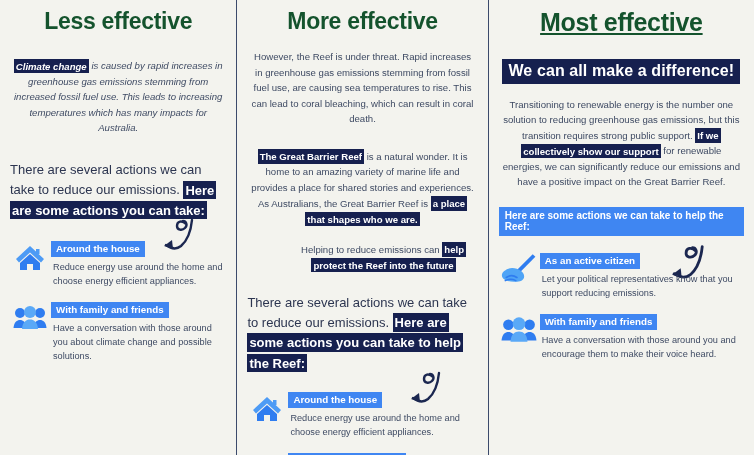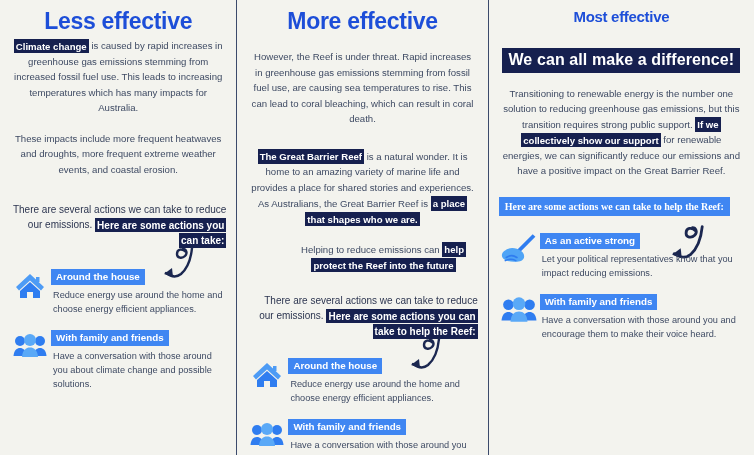--- a/index.html
+++ b/index.html
@@ -32,28 +32,28 @@
 
   .divider {
     width: 1px;
     background: #3b4a6b;
     height: 455px;
     flex: 0 0 1px;
   }
 
   .col-title {
     text-align: center;
-    color: #1d4ed8;
+    color: #14532d;
     font-weight: bold;
     font-size: 23px;
     letter-spacing: -0.3px;
     margin: 9px 0 0 0;
     line-height: 1.1;
   }
-  .col-3 .col-title { font-size: 15px; }
+  .col-3 .col-title { font-size: 25px; text-decoration: underline; }
 
   .body-text {
     text-align: center;
     color: #3e4a63;
     font-size: 9.6px;
     line-height: 1.62;
     margin: 0;
     padding: 0 2px;
   }
   .para { margin-top: 13px; }
@@ -84,23 +84,23 @@
     display: inline-block;
     background: #3f86f2;
     color: #fff;
     font-weight: bold;
     font-size: 10px;
     padding: 3.5px 6px 4px 6px;
   }
   .center { text-align: center; }
 
   .intro {
-    text-align: right;
+    text-align: left;
     color: #2c3550;
-    font-size: 10px;
+    font-size: 13px;
     line-height: 1.55;
     font-weight: 500;
   }
 
   .actions { margin-top: 6px; position: relative; }
 
   .action-row {
     display: flex;
     align-items: flex-start;
     margin-bottom: 10px;
@@ -143,27 +143,24 @@
   .scribble-wrap { position: relative; height: 0; }
 </style>
 </head>
 <body>
 
 <div class="board">
 
   <div class="column col-1">
     <div class="col-title">Less effective</div>
 
-    <div class="para body-text" style="margin-top:4px;">
+    <div class="para body-text" style="margin-top:24px;font-style:italic;">
       <span class="hl-dark">Climate change</span><span> is caused by rapid increases in greenhouse gas emissions stemming from increased fossil fuel use. This leads to increasing  temperatures which has many impacts for Australia.</span>
     </div>
 
-    <div class="para body-text" style="margin-top:15px;">
-      <span>These impacts include more frequent heatwaves and droughts, more frequent extreme weather events, and coastal erosion.</span>
-    </div>
 
 
     <div class="intro" style="margin-top:24px;">
       <span>There are several actions we can take to reduce our emissions. </span><span class="hl-dark">Here are some actions you can take:</span>
     </div>
 
     <div class="scribble-wrap">
       <svg class="doodle-arrow" width="52" height="42" viewBox="0 0 52 42" style="left:140px; top:-4px;">
         <path d="M42 4 C 41 14, 38 24, 31 30 C 26 34, 20 32, 16 29" fill="none" stroke="#1b2750" stroke-width="2.4" stroke-linecap="round"></path>
         <path d="M36 8 C 32 4, 27 5, 27 10 C 27 14, 32 15, 35 12 C 38 9, 36 5, 33 5" fill="none" stroke="#1b2750" stroke-width="2.4" stroke-linecap="round"></path>
@@ -277,21 +274,21 @@
 
     <div class="center" style="margin-top:22px;">
       <span class="banner-dark">We can all make a difference!</span>
     </div>
 
     <div class="para body-text" style="">
       <span>Transitioning to renewable energy is the number one solution to reducing greenhouse gas emissions, but this transition requires strong public support. </span><span class="hl-dark">If we collectively show our support</span><span> for renewable energies, we can significantly reduce our emissions and have a positive impact on the Great Barrier Reef.</span>
     </div>
 
 
-    <div style="margin-top:17px;font-family:Liberation Serif, serif;">
+    <div style="margin-top:17px;">
       <span class="banner-blue">Here are some actions we can take to help the Reef:</span>
     </div>
 
     <div class="scribble-wrap">
       <svg class="doodle-arrow" width="56" height="46" viewBox="0 0 52 42" style="left:158px; top:6px;">
         <path d="M42 4 C 41 14, 38 24, 31 30 C 26 34, 20 32, 16 29" fill="none" stroke="#1b2750" stroke-width="2.6" stroke-linecap="round"></path>
         <path d="M36 8 C 32 4, 27 5, 27 10 C 27 14, 32 15, 35 12 C 38 9, 36 5, 33 5" fill="none" stroke="#1b2750" stroke-width="2.6" stroke-linecap="round"></path>
         <path d="M22 24 L 14 30 L 23 33 Z" fill="#1b2750"></path>
       </svg>
     </div>
@@ -300,22 +297,22 @@
       <div class="action-row">
         <div class="action-icon">
           <svg width="38" height="34" viewBox="0 0 36 32">
             <path d="M31 2 L33.5 4.5 L15 23 L11 24.5 L12.5 20.5 Z" fill="#2f7df0"></path>
             <path d="M4 18 C8 14, 15 14, 20 18 C24 21, 24 26, 19 27.5 C13 29, 6 28, 3 25 C1 23, 1.5 20, 4 18 Z" fill="#4fa4f6"></path>
             <path d="M6 24 C9 22, 13 22, 16 24" fill="none" stroke="#2f7df0" stroke-width="1.6" stroke-linecap="round"></path>
             <path d="M5 27 C8 25.5, 12 25.5, 15 27" fill="none" stroke="#2f7df0" stroke-width="1.4" stroke-linecap="round"></path>
           </svg>
         </div>
         <div class="action-body">
-          <span class="action-label">As an active strong</span>
-          <div class="action-desc">Let your political representatives know that you impact reducing emissions.</div>
+          <span class="action-label">As an active citizen</span>
+          <div class="action-desc">Let your political representatives know that you support reducing emissions.</div>
         </div>
       </div>
 
       <div class="action-row">
         <div class="action-icon">
           <svg width="36" height="28" viewBox="0 0 34 26">
             <circle cx="7" cy="8" r="5" fill="#2f7df0"></circle>
             <path d="M0.5 23 C1 17, 4 15, 7 15 C10 15, 13 17, 13.5 23 Z" fill="#2f7df0"></path>
             <circle cx="27" cy="8" r="5" fill="#2f7df0"></circle>
             <path d="M20.5 23 C21 17, 24 15, 27 15 C30 15, 33 17, 33.5 23 Z" fill="#2f7df0"></path>

